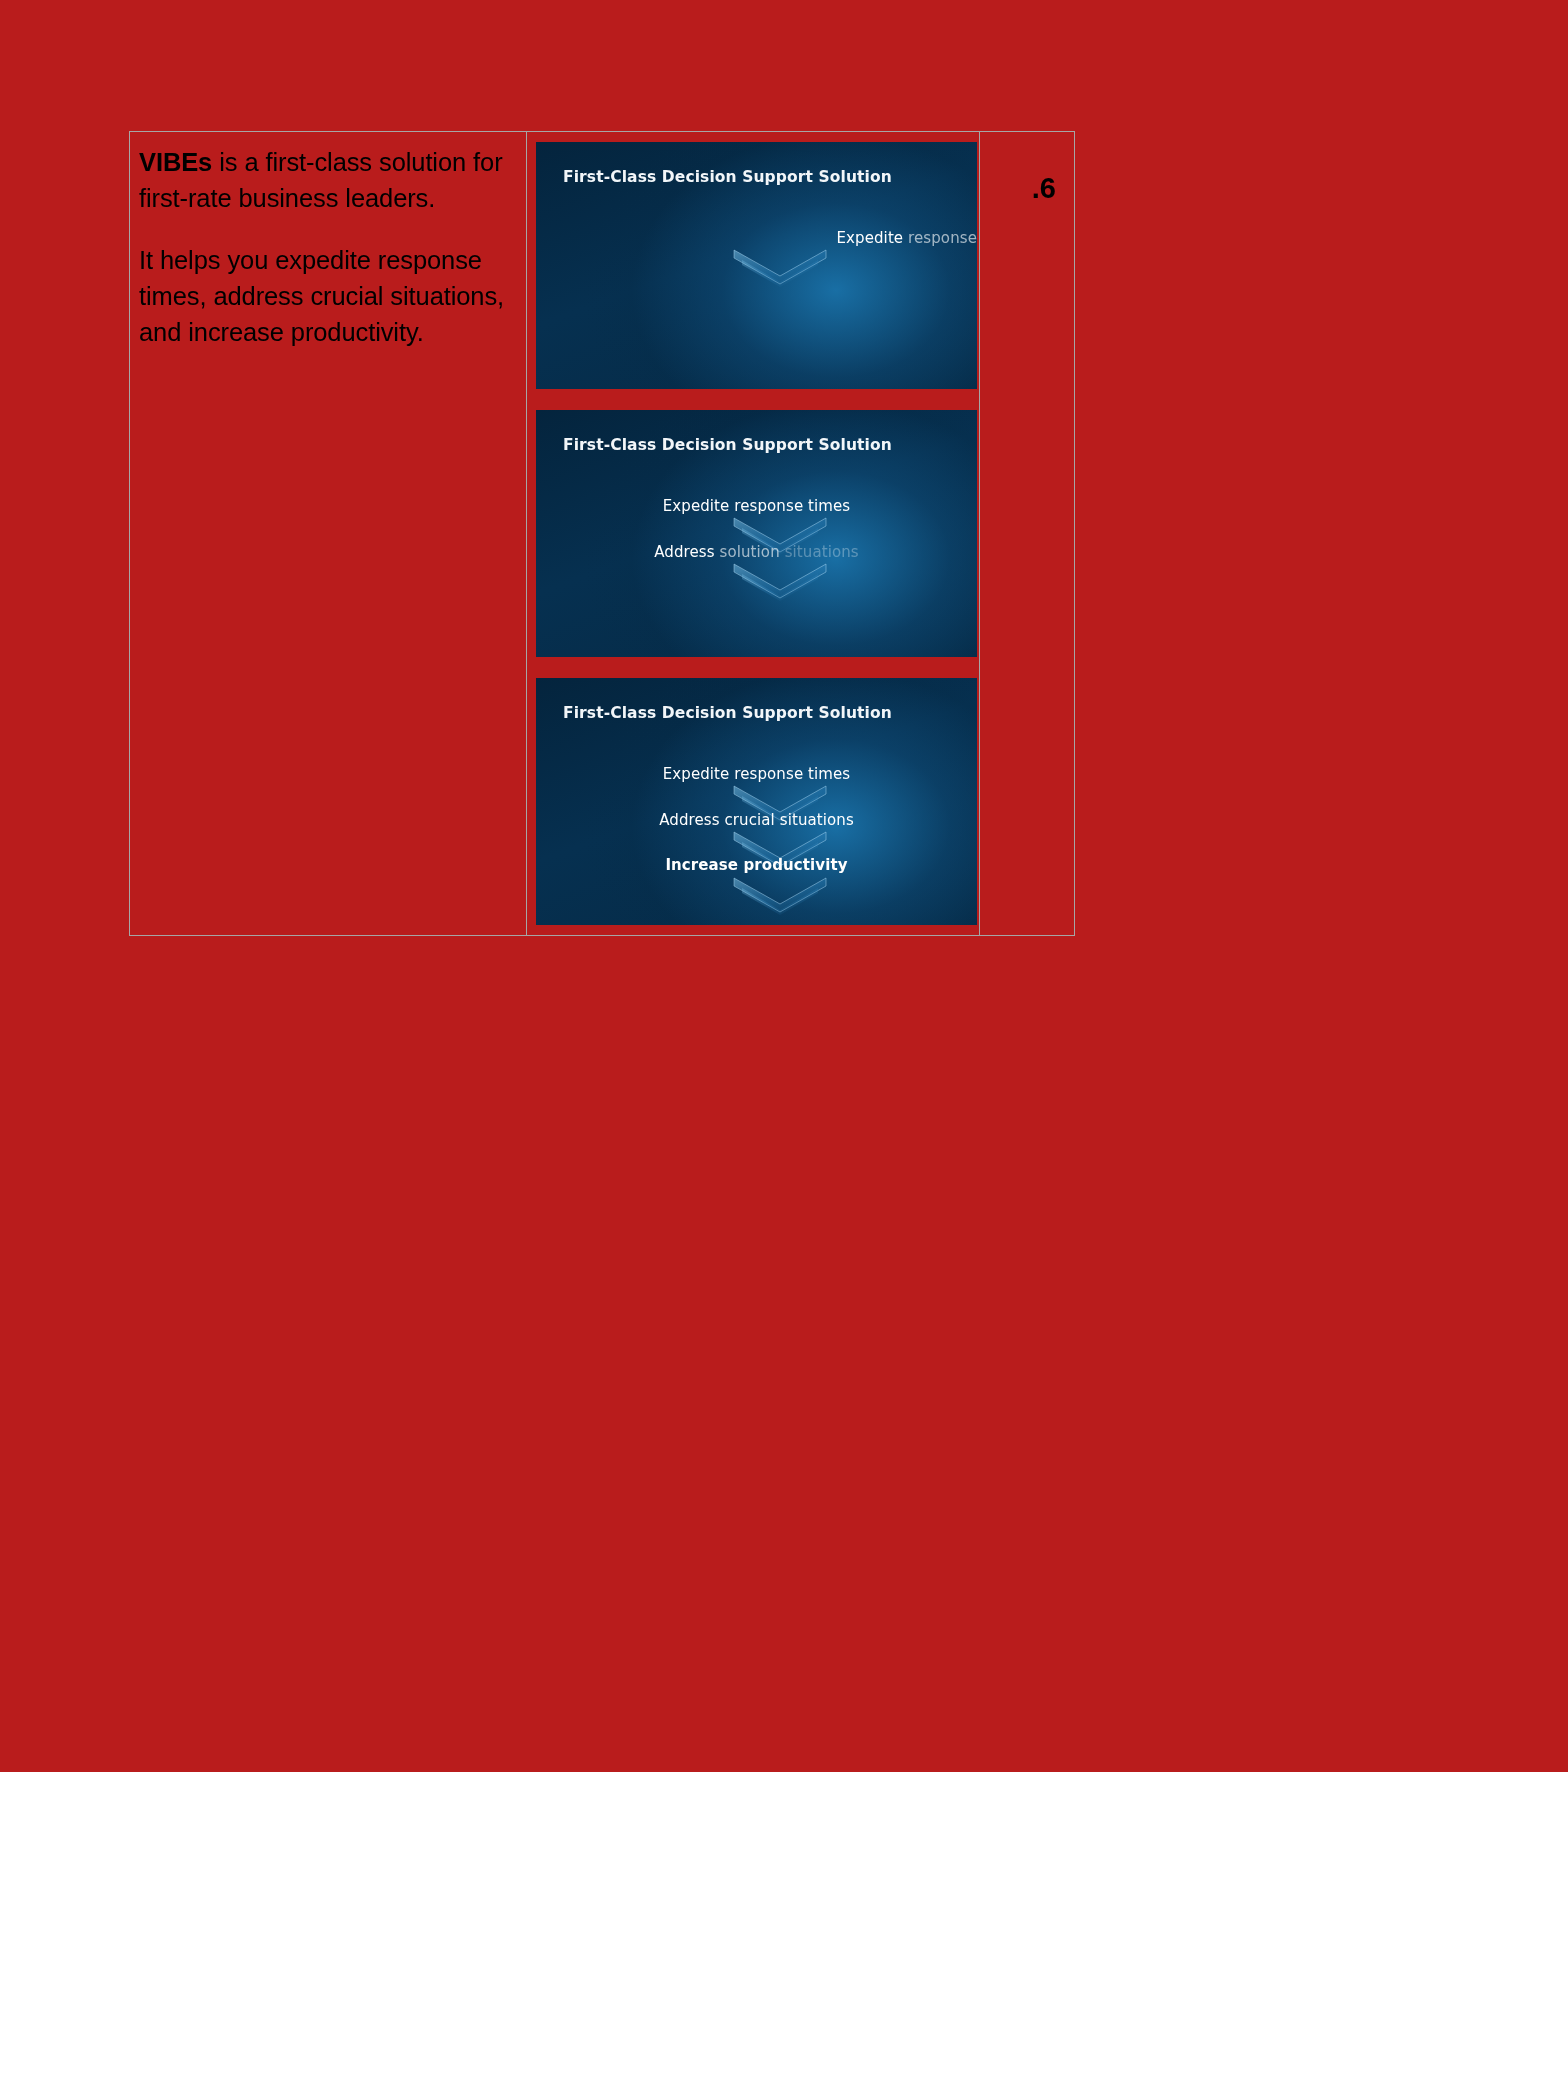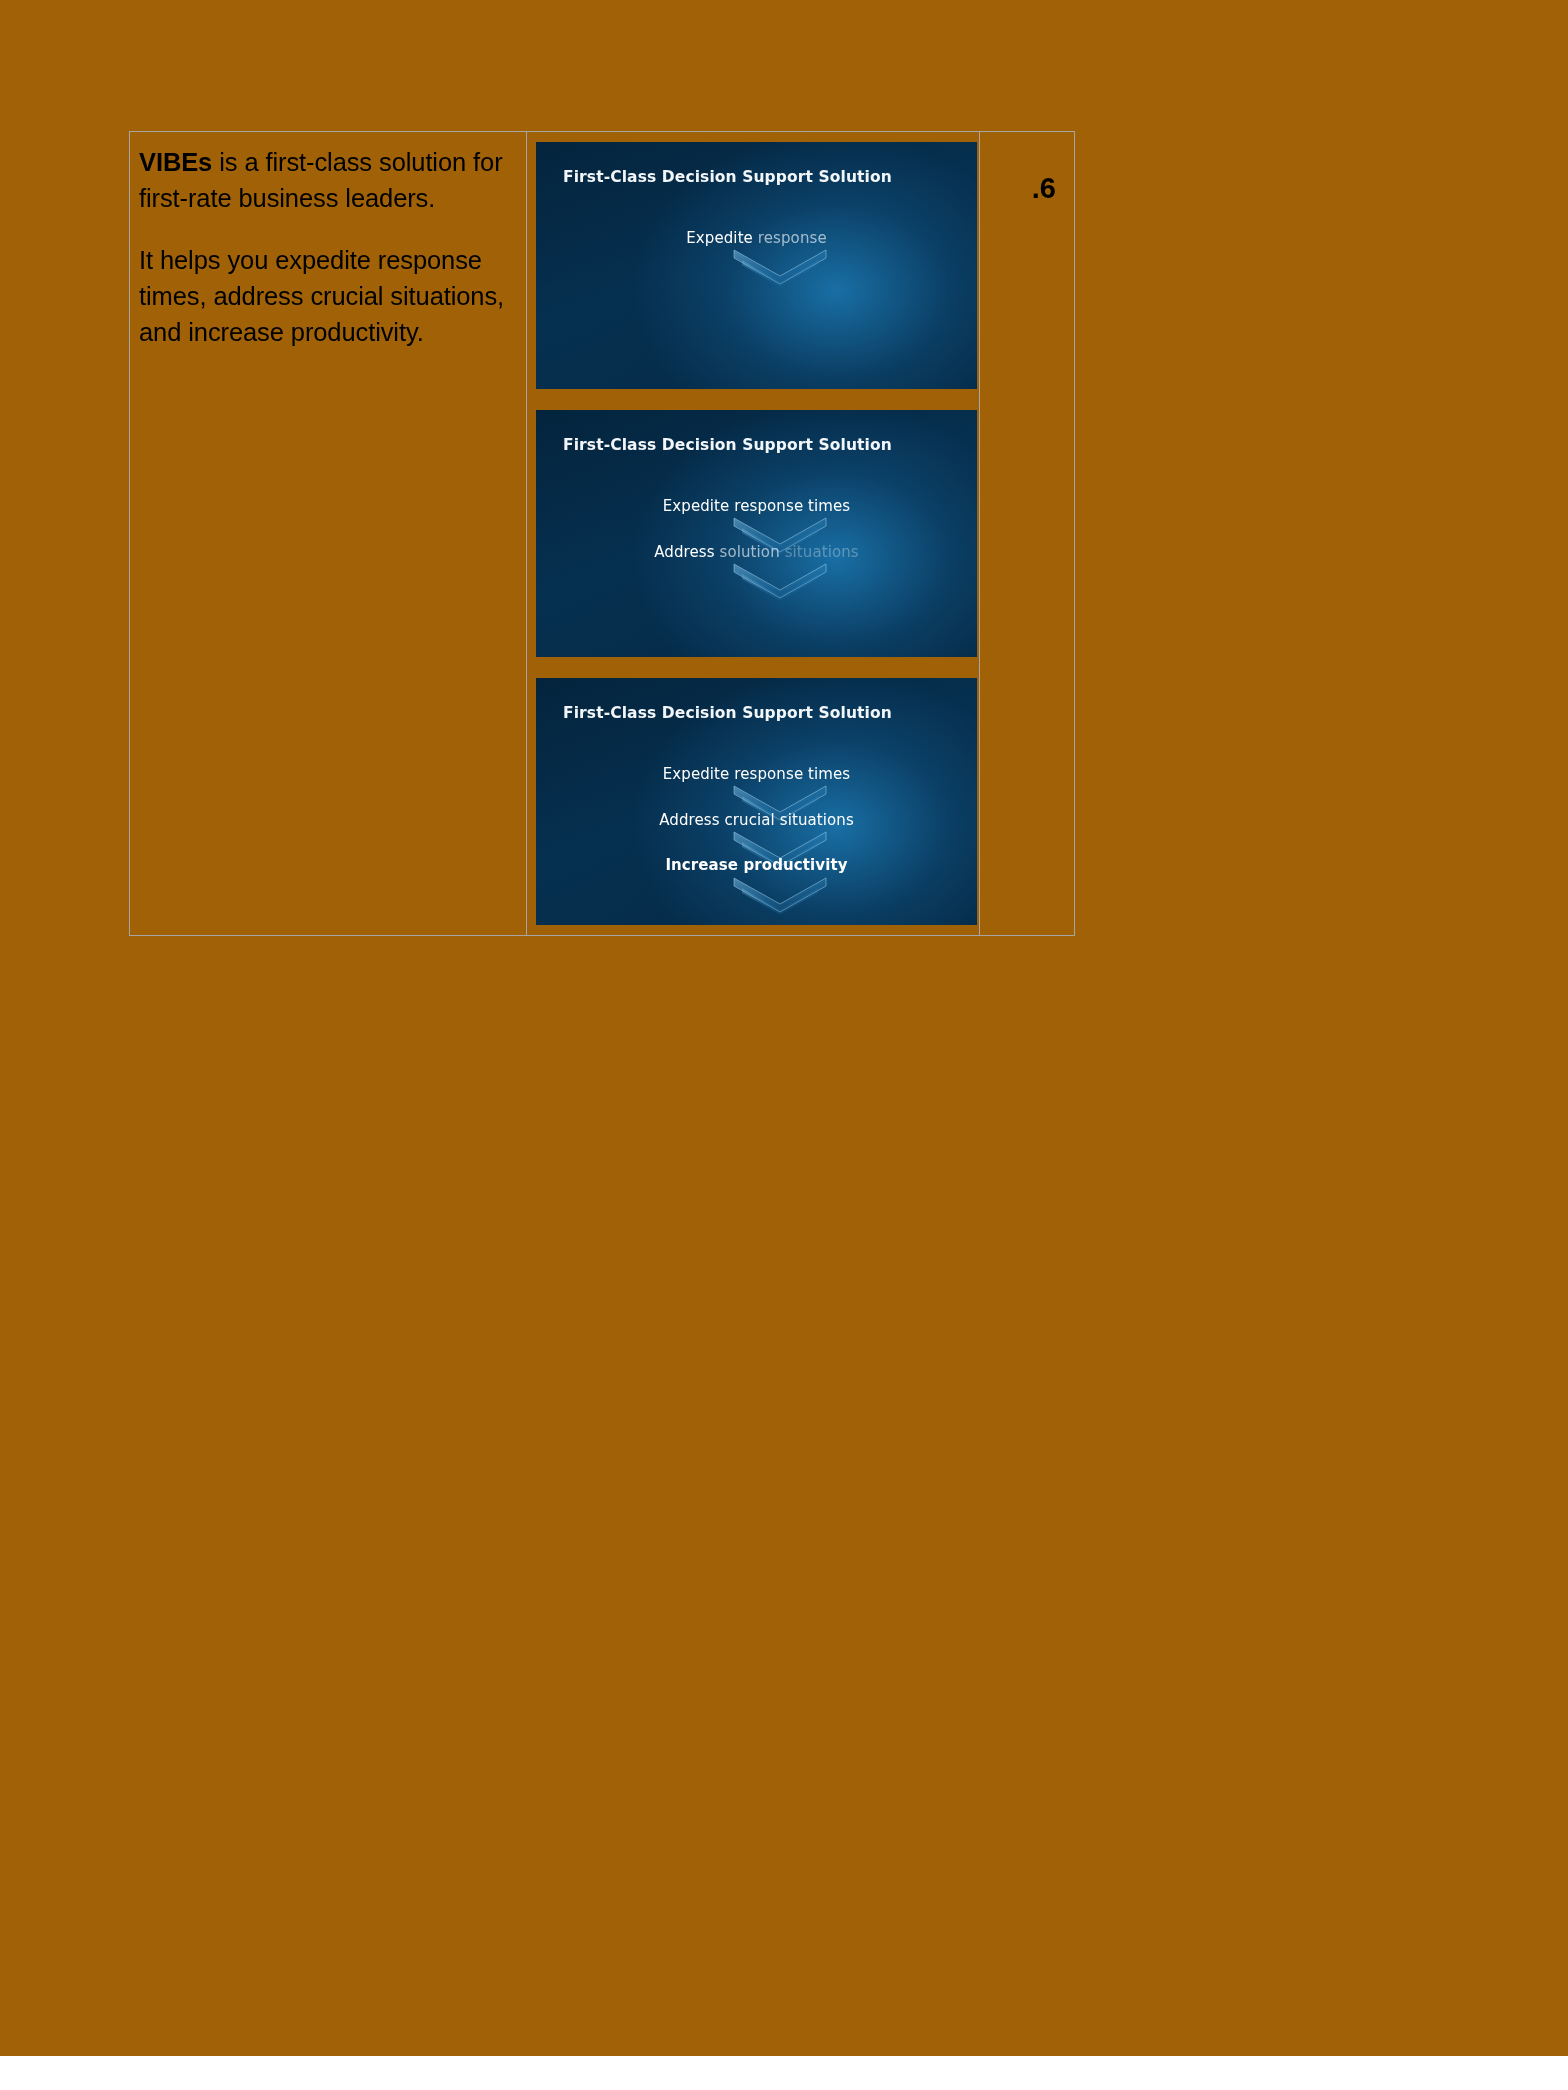--- a/index.html
+++ b/index.html
@@ -10,22 +10,22 @@
   body {
     width: 1568px;
     height: 2090px;
     font-family: "Liberation Sans", sans-serif;
     -webkit-font-smoothing: antialiased;
   }
 
   .page {
     position: relative;
     width: 1568px;
-    height: 2056px;
-    background: #a16207;
+    height: 1772px;
+    background: #b91c1c;
     overflow: hidden;
   }
 
   
   .doc-table {
     position: absolute;
     left: 129px;
     top: 131px;
     width: 944px;
     border-collapse: collapse;
@@ -109,21 +109,21 @@
 
   
   .chev {
     position: absolute;
     width: 96px;
     height: 46px;
     pointer-events: none;
   }
 
   
-  .s1-step1 { top: 87px; }
+  .s1-step1 { top: 87px; text-align: right; }
   .s1-chev1 { left: 196px; top: 104px; }
 
   .s2-step1 { top: 87px; }
   .s2-chev1 { left: 196px; top: 104px; }
   .s2-step2 { top: 133px; }
   .s2-chev2 { left: 196px; top: 150px; }
 
   .s3-step1 { top: 87px; }
   .s3-chev1 { left: 196px; top: 104px; }
   .s3-step2 { top: 133px; }

